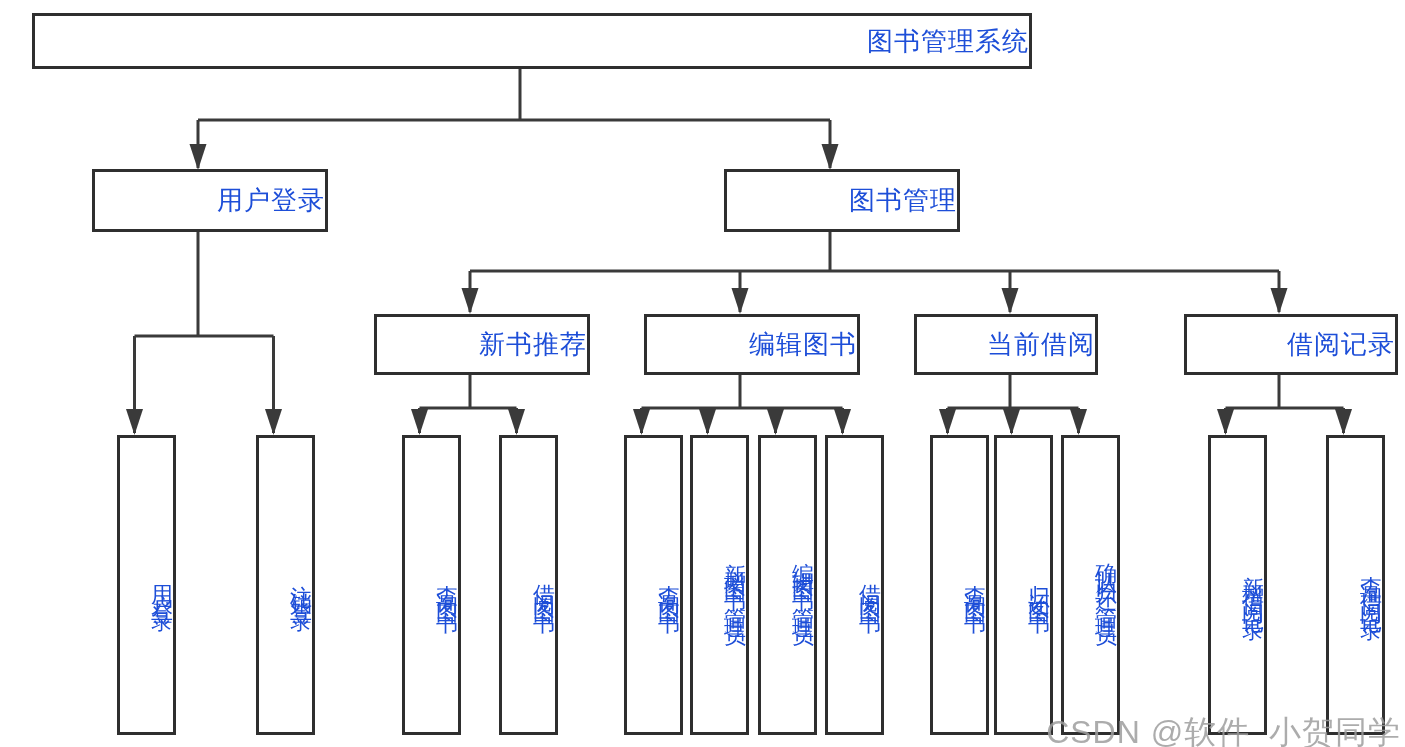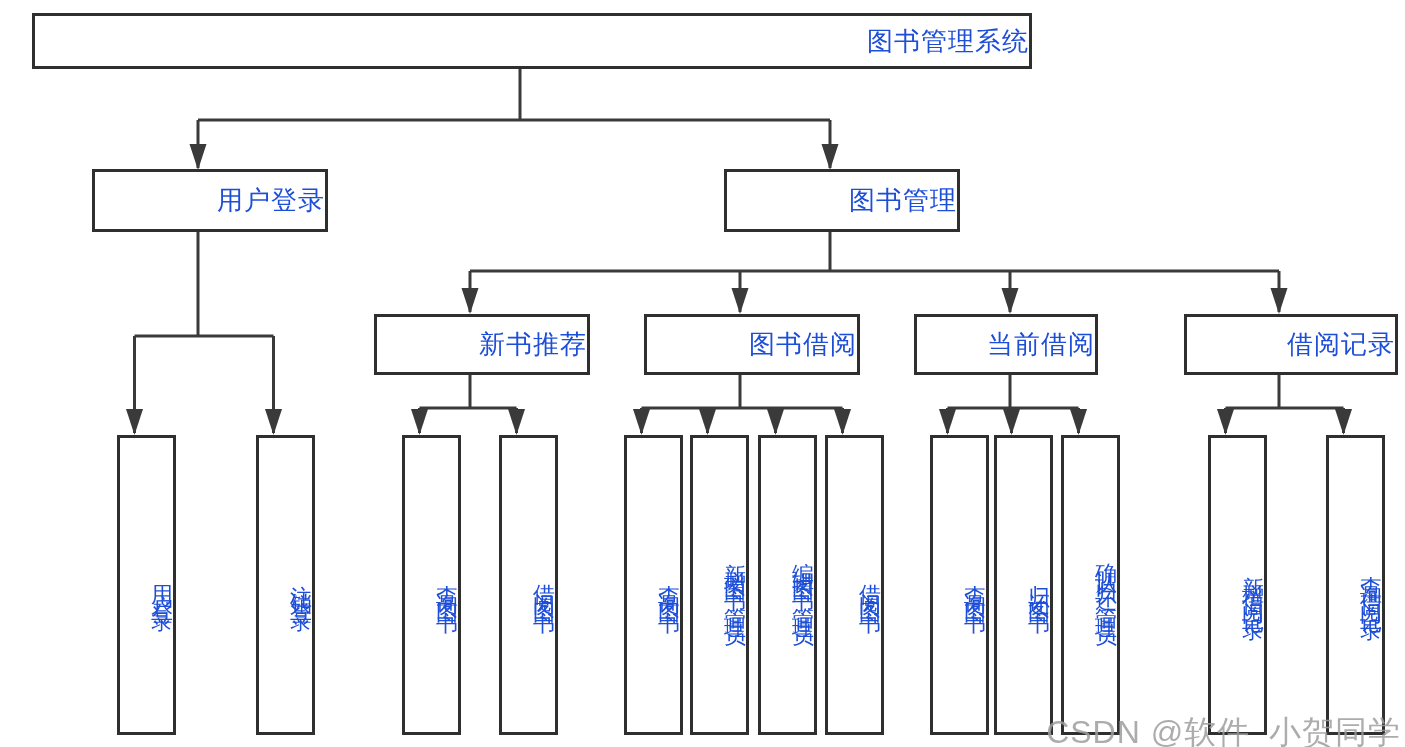--- a/index.html
+++ b/index.html
@@ -122,21 +122,21 @@
     <span>用户登录</span>
   </div>
   <div class="node h" style="left:712px; top:169px; width:236px; height:63px;">
     <span>图书管理</span>
   </div>
 
   <div class="node h" style="left:362px; top:314px; width:216px; height:61px;">
     <span>新书推荐</span>
   </div>
   <div class="node h" style="left:632px; top:314px; width:216px; height:61px;">
-    <span>图书借阅</span>
+    <span>编辑图书</span>
   </div>
   <div class="node h" style="left:902px; top:314px; width:184px; height:61px;">
     <span>当前借阅</span>
   </div>
   <div class="node h" style="left:1172px; top:314px; width:214px; height:61px;">
     <span>借阅记录</span>
   </div>
 
   <div class="node v" style="left:105px; top:435px; width:59px; height:300px;">
     <span>用户登录</span>

